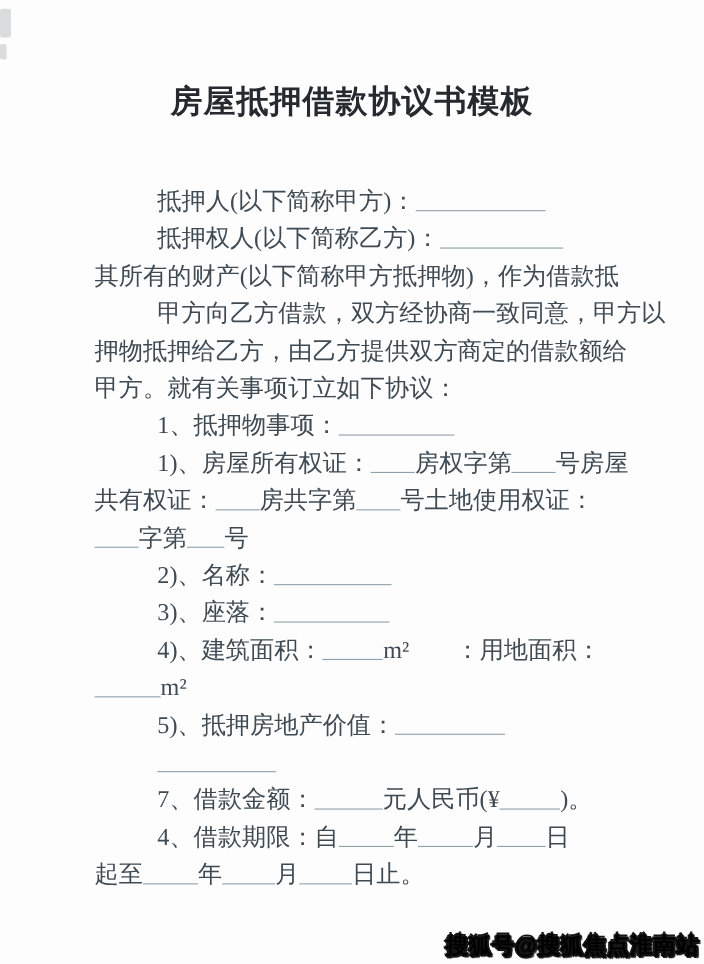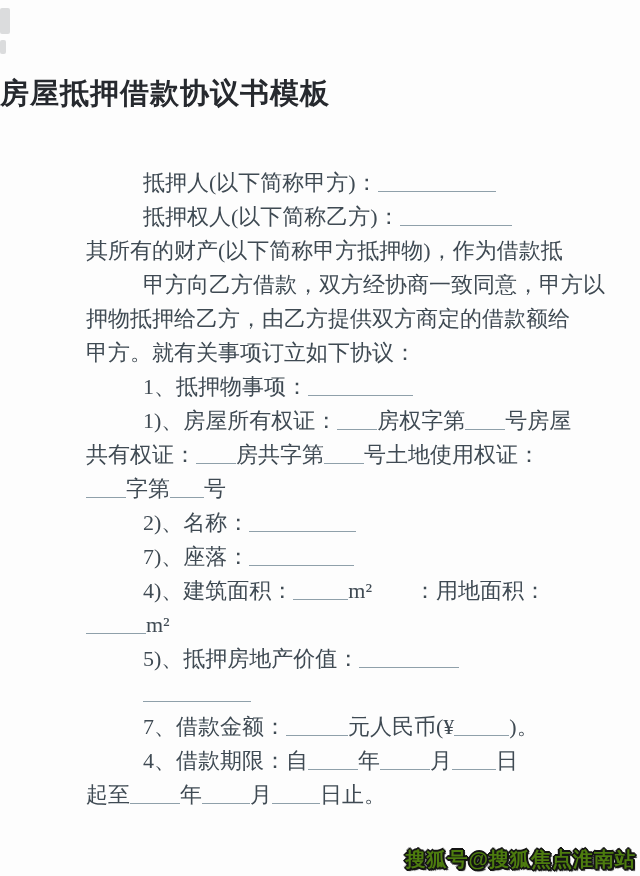--- a/index.html
+++ b/index.html
@@ -12,21 +12,21 @@
     height: 876px;
     background: var(--page-bg, #fdfdfd);
     overflow: hidden;
     font-family: "Liberation Serif", "DejaVu Serif", serif;
     color: var(--text-color, #3f4a53);
   }
   .title {
     margin: 76px 0 0 0;
     height: 34px;
     line-height: 34px;
-    text-align: left;
+    text-align: center;
     font-family: "Liberation Sans", "DejaVu Sans", sans-serif;
     font-weight: bold;
     font-size: 29px;
     letter-spacing: 1px;
     color: var(--title-color, #26292e);
   }
   .doc-body {
     margin-top: 56px;
     padding-left: 86px;
     padding-right: 4px;
@@ -52,21 +52,21 @@
     height: 1px;
   }
   .watermark {
     position: absolute;
     right: 4px;
     bottom: 3px;
     font-family: "Liberation Sans", "DejaVu Sans", sans-serif;
     font-weight: bold;
     font-size: 20px;
     letter-spacing: 1px;
-    color: #4d7c0f;
+    color: #000000;
     text-shadow:
       -2px 0 0 #141414, 2px 0 0 #141414,
       0 -2px 0 #141414, 0 2px 0 #141414,
       -1px -1px 0 #141414, 1px -1px 0 #141414,
       -1px 1px 0 #141414, 1px 1px 0 #141414,
       2px 2px 1px #141414;
     padding-left: 32px;
   }
   .smudge {
     position: absolute;
@@ -89,21 +89,21 @@
       <div class="line indent"><span>抵押权人(以下简称乙方)：</span><span class="blank" style="width: 112px;"></span></div>
       <div class="line"><span>其所有的财产(以下简称甲方抵押物)，作为借款抵</span></div>
       <div class="line indent"><span>甲方向乙方借款，双方经协商一致同意，甲方以</span></div>
       <div class="line"><span>押物抵押给乙方，由乙方提供双方商定的借款额给</span></div>
       <div class="line"><span>甲方。就有关事项订立如下协议：</span></div>
       <div class="line indent"><span>1、抵押物事项：</span><span class="blank" style="width: 105px;"></span></div>
       <div class="line indent"><span>1)、房屋所有权证：</span><span class="blank" style="width: 40px;"></span><span>房权字第</span><span class="blank" style="width: 40px;"></span><span>号房屋</span></div>
       <div class="line"><span>共有权证：</span><span class="blank" style="width: 40px;"></span><span>房共字第</span><span class="blank" style="width: 40px;"></span><span>号土地使用权证：</span></div>
       <div class="line"><span class="blank" style="width: 40px;"></span><span>字第</span><span class="blank" style="width: 34px;"></span><span>号</span></div>
       <div class="line indent"><span>2)、名称：</span><span class="blank" style="width: 107px;"></span></div>
-      <div class="line indent"><span>7)、座落：</span><span class="blank" style="width: 105px;"></span></div>
+      <div class="line indent"><span>3)、座落：</span><span class="blank" style="width: 105px;"></span></div>
       <div class="line indent"><span>4)、建筑面积：</span><span class="blank" style="width: 55px;"></span><span>m²</span><span class="gap" style="width: 42px;"></span><span>：用地面积：</span></div>
       <div class="line"><span class="blank" style="width: 60px;"></span><span>m²</span></div>
       <div class="line indent"><span>5)、抵押房地产价值：</span><span class="blank" style="width: 100px;"></span></div>
       <div class="line indent"><span class="blank" style="width: 108px;"></span></div>
       <div class="line indent"><span>7、借款金额：</span><span class="blank" style="width: 62px;"></span><span>元人民币(¥</span><span class="blank" style="width: 55px;"></span><span>)。</span></div>
       <div class="line indent"><span>4、借款期限：自</span><span class="blank" style="width: 50px;"></span><span>年</span><span class="blank" style="width: 50px;"></span><span>月</span><span class="blank" style="width: 44px;"></span><span>日</span></div>
       <div class="line"><span>起至</span><span class="blank" style="width: 50px;"></span><span>年</span><span class="blank" style="width: 48px;"></span><span>月</span><span class="blank" style="width: 48px;"></span><span>日止。</span></div>
     </div>
   <div class="watermark">搜狐号@搜狐焦点淮南站</div>
 </div>

